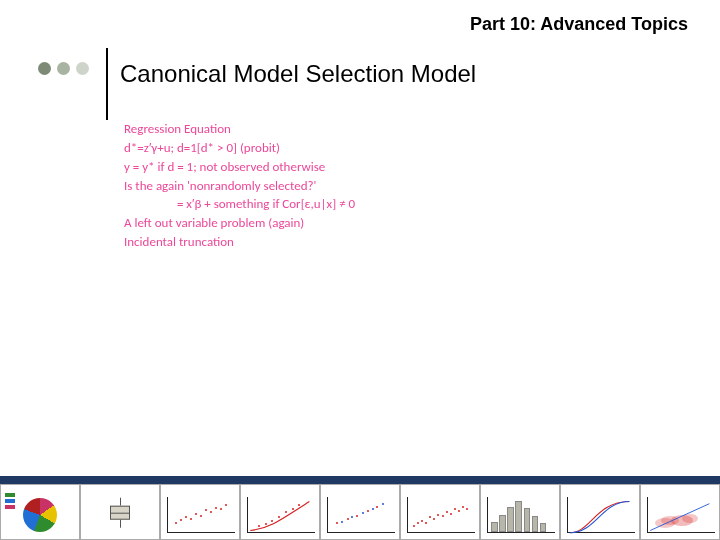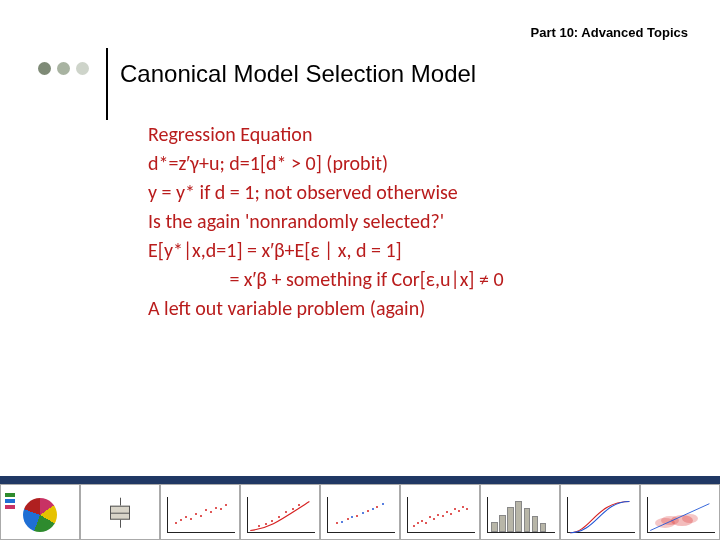--- a/index.html
+++ b/index.html
@@ -8,24 +8,23 @@
     height: 540px;
     background: #ffffff;
     font-family: Arial, Helvetica, sans-serif;
     position: relative;
     overflow: hidden;
   }
   .header-label {
     position: absolute;
     top: 14px;
     right: 32px;
-    font-size: 13px;
+    font-size: 18px;
     font-weight: bold;
     color: #000;
-    margin-top: 11px;
   }
   .vline {
     position: absolute;
     left: 106px;
     top: 48px;
     width: 2px;
     height: 72px;
     background: #000;
   }
   .bullets {
@@ -43,26 +42,26 @@
   .title {
     position: absolute;
     left: 120px;
     top: 60px;
     font-size: 24px;
     font-weight: normal;
     color: #000;
   }
   .content {
     position: absolute;
-    left: 148px;
+    left: 124px;
     top: 120px;
     font-family: "Segoe UI", Calibri, Arial, sans-serif;
-    font-size: 20px;
+    font-size: 13px;
     line-height: 1.45;
-    color: #b91c1c;
+    color: #ec4899;
   }
   .content .line { white-space: nowrap; }
   .bottom-bar {
     position: absolute;
     bottom: 56px;
     left: 0;
     width: 100%;
     height: 8px;
     background: #203864;
   }
@@ -138,23 +137,23 @@
 
 <div class="vline"></div>
 
 <div class="title">Canonical Model Selection Model</div>
 
 <div class="content">
   <div class="line">Regression Equation</div>
   <div class="line">d*=z′γ+u; d=1[d* &gt; 0] (probit)</div>
   <div class="line">y = y* if d = 1; not observed otherwise</div>
   <div class="line">Is the again 'nonrandomly selected?'</div>
-  <div class="line">E[y*|x,d=1] = x′β+E[ε | x, d = 1]</div>
   <div class="line">&nbsp;&nbsp;&nbsp;&nbsp;&nbsp;&nbsp;&nbsp;&nbsp;&nbsp;&nbsp;&nbsp;&nbsp;&nbsp;&nbsp;&nbsp;&nbsp;&nbsp;&nbsp;= x′β + something if Cor[ε,u|x] ≠ 0</div>
   <div class="line">A left out variable problem (again)</div>
+  <div class="line">Incidental truncation</div>
 </div>
 
 <div class="bottom-bar"></div>
 
 <div class="thumbs">
 
   <div class="thumb">
     <div class="pie"></div>
     <div style="position:absolute;left:4px;top:8px;width:10px;height:4px;background:#2e8b2e"></div>
     <div style="position:absolute;left:4px;top:14px;width:10px;height:4px;background:#1f6fd4"></div>

